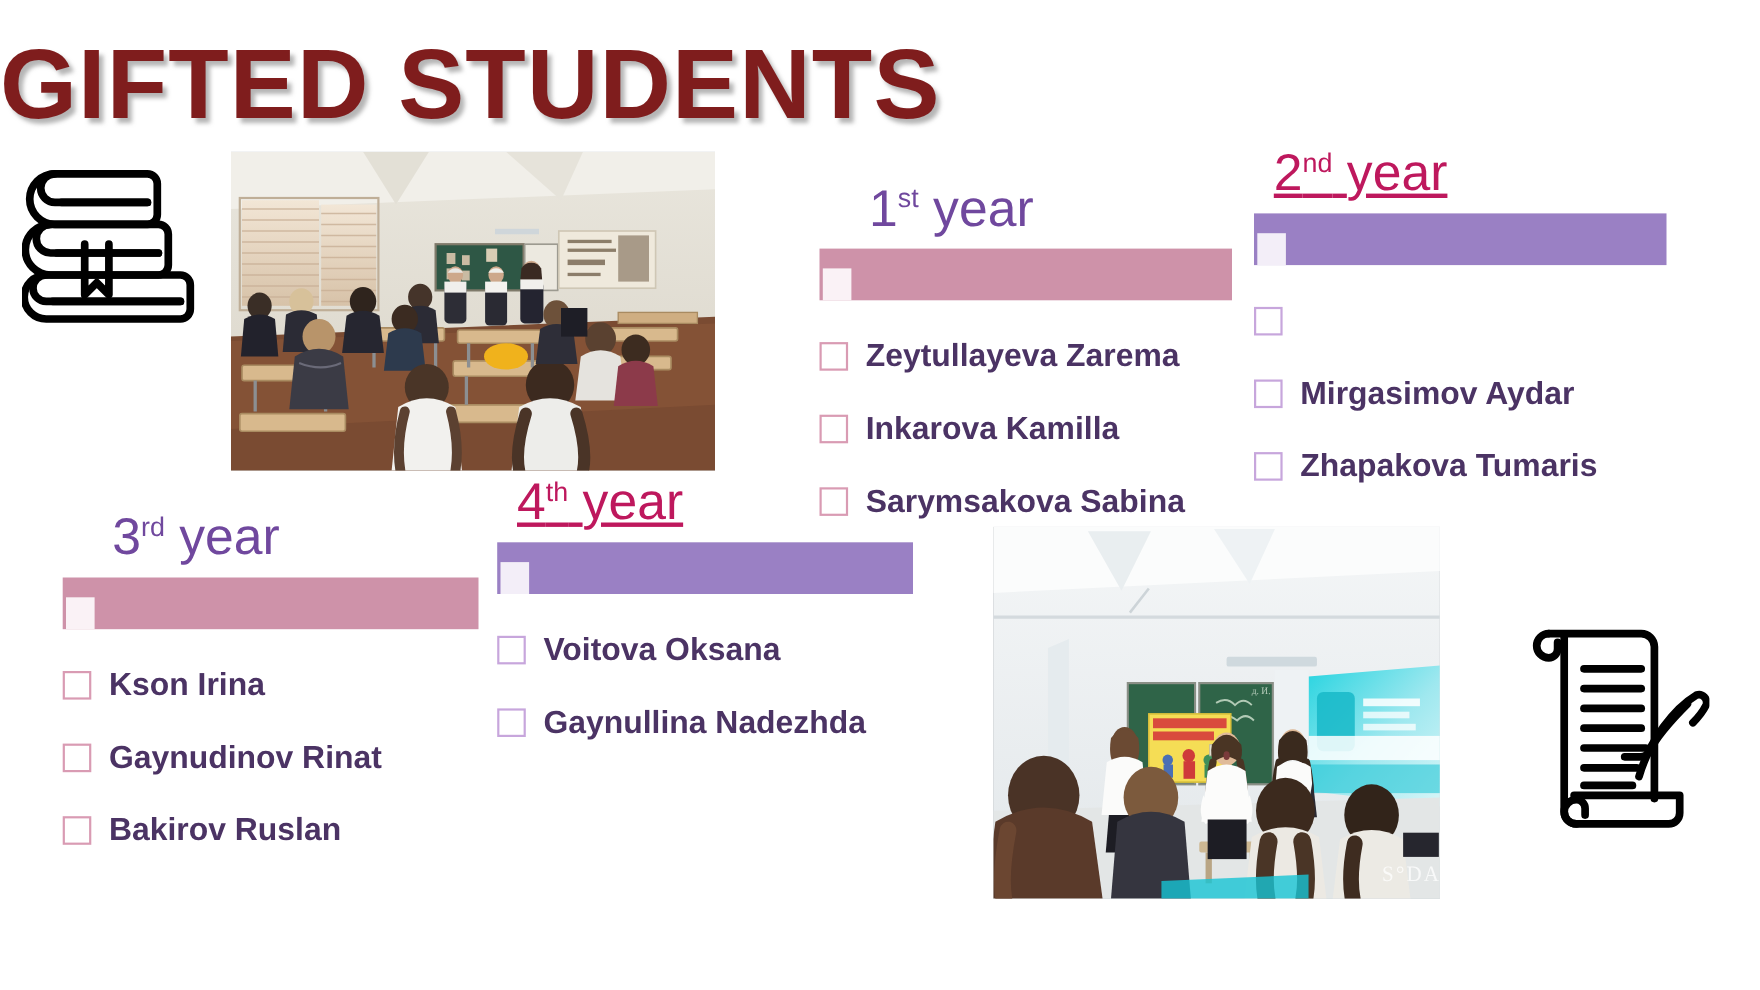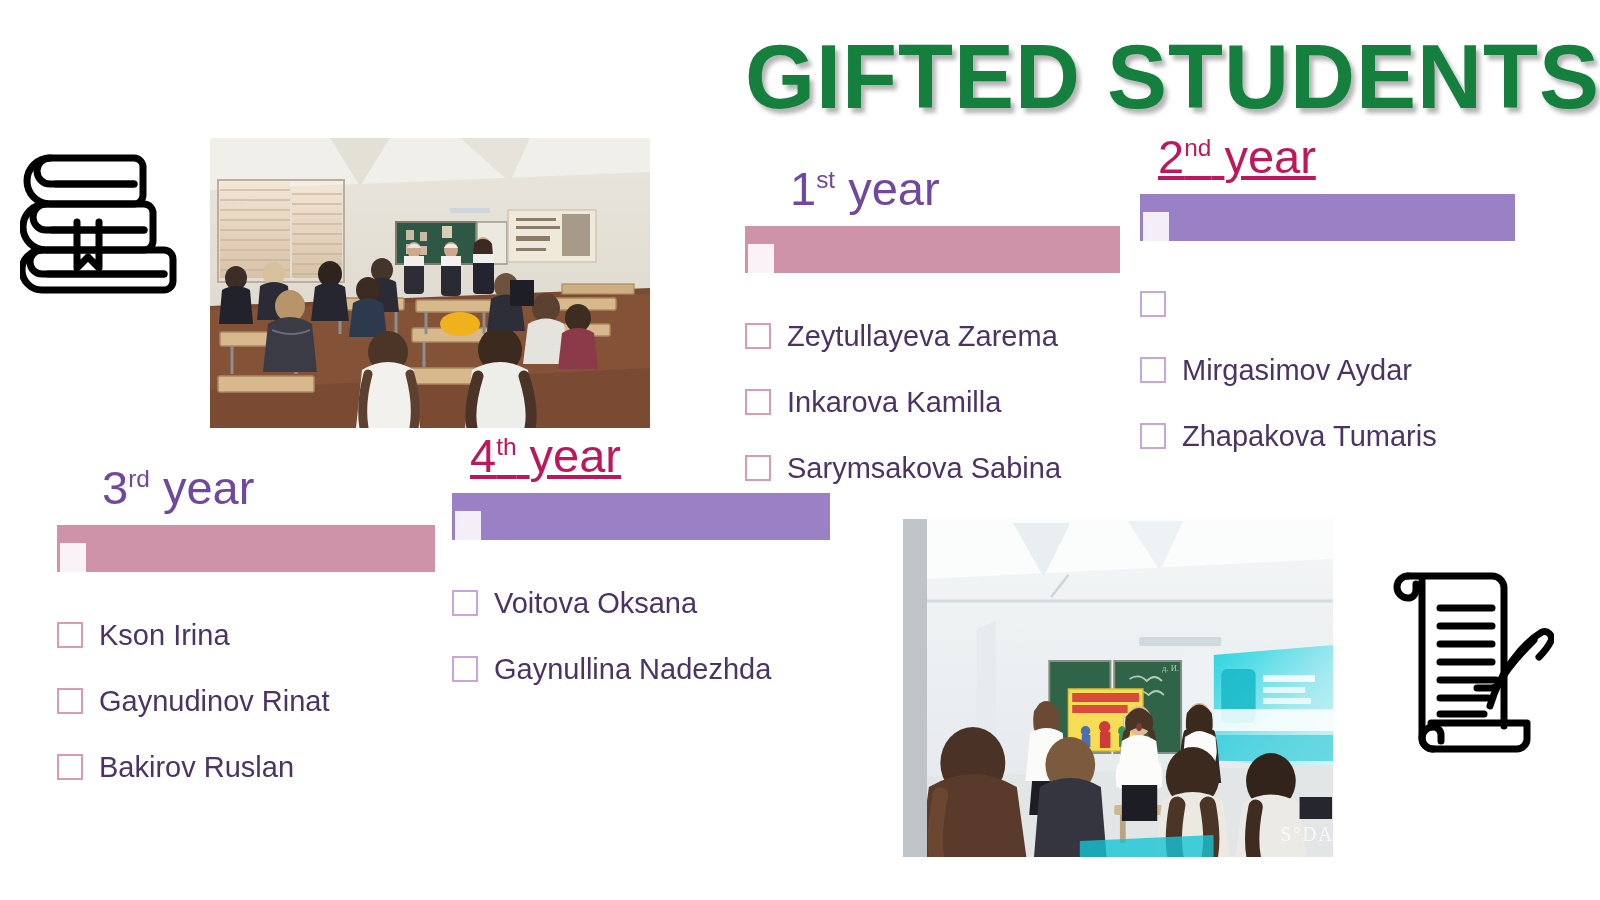--- a/index.html
+++ b/index.html
@@ -8,38 +8,38 @@
     background:#ffffff;
     font-family:"Liberation Sans", sans-serif;
     overflow:hidden;
     position:relative;
   }
   .stage{position:absolute;left:0;top:0;width:1600px;height:900px;}
 
   
   .title{
     position:absolute;left:0;top:26px;width:1600px;
-    text-align:right;
+    text-align:left;
     font-family:"Liberation Sans", sans-serif;
     font-weight:bold;
     font-size:90px;
     letter-spacing:1px;
-    color:#15803d;
+    color:#7f1d1d;
     text-shadow:4px 5px 4px rgba(120,120,120,0.55);
     white-space:nowrap;
   }
 
   
   .icon-books{position:absolute;left:20px;top:134px;width:172px;height:170px;}
   .icon-scroll{position:absolute;left:1374px;top:556px;width:180px;height:210px;}
 
   
   .photo{position:absolute;overflow:hidden;background:#bfc4c8;}
   .photo-top{left:210px;top:138px;width:440px;height:290px;}
-  .photo-bottom{left:903px;top:519px;width:406px;height:338px;padding-left:24px;}
+  .photo-bottom{left:903px;top:479px;width:406px;height:338px;}
   .photo svg{display:block;width:100%;height:100%;}
 
   
   .yearblock{position:absolute;}
   .yr-head{
     font-size:47px;
     font-weight:normal;
     line-height:1;
     white-space:nowrap;
     margin:0;
@@ -59,21 +59,21 @@
     left:3px;
     top:18px;
     width:26px;
     height:29px;
     background:#FAF2F6;
   }
   .bar-rose{background:#CE92A9;}
   .bar-purple{background:#9A80C4;}
   .bar-purple .bar-chip{background:#F3EEF8;}
 
-  .names{margin-top:42px;}
+  .names{margin-top:30px;font-weight:bold;}
   .name-row{
     display:flex;
     align-items:center;
     height:42px;
     margin-bottom:24px;
   }
   .name-row:last-child{margin-bottom:0;}
   .chk{
     width:26px;height:26px;
     box-sizing:border-box;

